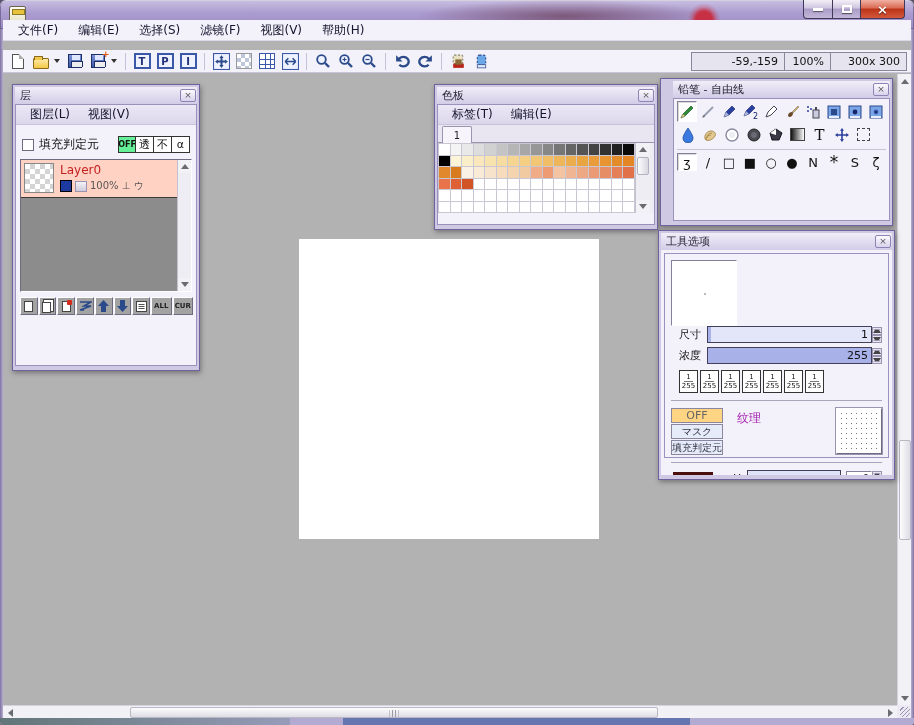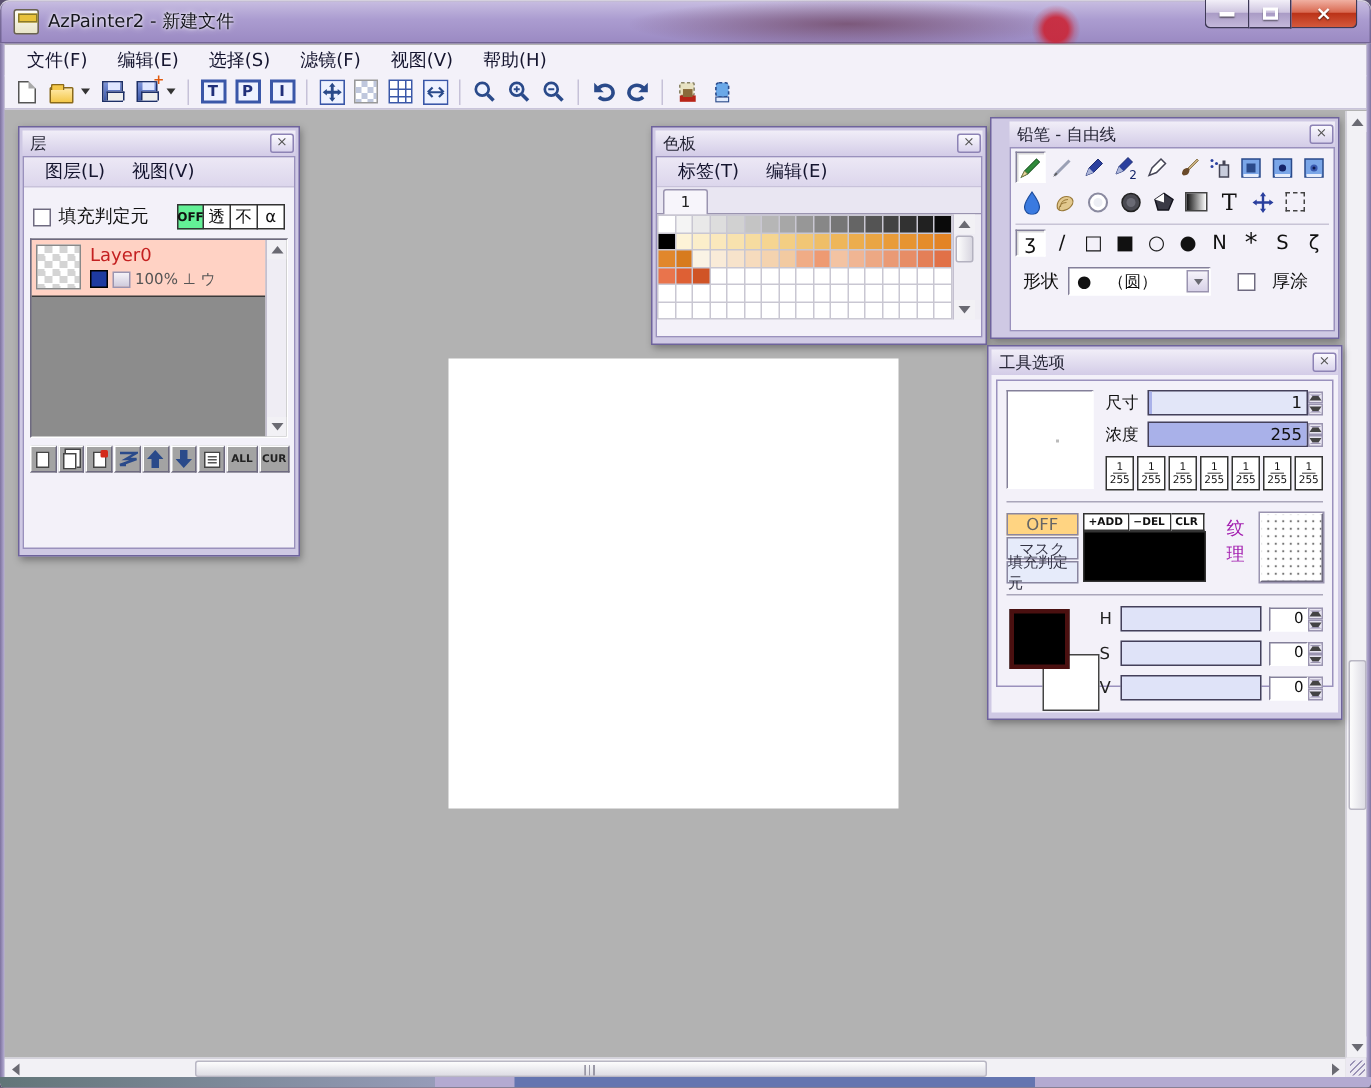--- a/index.html
+++ b/index.html
@@ -28,21 +28,21 @@
     background:linear-gradient(180deg,#f2eff8 0%,#cfc6e0 45%,#aa9cc6 50%,#c4b8da 100%);
     display:flex; align-items:center; justify-content:center; cursor:pointer; }
   .cap-min { width:30px; border-radius:0 0 0 4px; }
   .cap-max { width:28px; border-left:none; }
   .cap-close { width:44px; border-left:none; border-radius:0 0 4px 0;
     background:linear-gradient(180deg,#f0b0a2 0%,#d96a52 45%,#bb3318 50%,#d4593c 100%); }
   .glyph-min { width:10px; height:3px; background:#fff; box-shadow:0 1px 1px rgba(0,0,0,.5); }
   .glyph-max { width:10px; height:8px; border:2px solid #fff; box-shadow:0 1px 1px rgba(0,0,0,.5); }
   .cap-close span { color:#fff; font-size:13px; font-weight:bold; text-shadow:0 1px 1px rgba(0,0,0,.6); line-height:1; }
 
-  .menubar { position:absolute; left:3px; top:30px; width:908px; height:21px;
+  .menubar { position:absolute; left:3px; top:20px; width:908px; height:21px;
     background:#f3f1f9; border-bottom:1px solid #dcd8ea; display:flex; align-items:center; padding-left:5px; }
   .menu-item { padding:2px 10px; color:#14142e; cursor:default; }
 
   .toolbar { position:absolute; left:3px; top:50px; width:908px; height:23px;
     background:#f3f1f9; border-bottom:1px solid #c9c4da; display:flex; align-items:center; padding:0 4px; gap:1px; }
   .tbtn { width:22px; height:20px; display:flex; align-items:center; justify-content:center; cursor:pointer; position:relative; }
   .tbtn svg { display:block; }
   .tsep { width:1px; height:17px; background:#c6c1d8; margin:0 4px; }
   .darr { width:0; height:0; border-left:3px solid transparent; border-right:3px solid transparent; border-top:4px solid #333; margin:0 3px 0 1px; cursor:pointer; }
   .frame-letter { width:17px; height:16px; border:2px solid #3a57a8; background:#eef2ff;
@@ -170,21 +170,21 @@
   .grad-ico { width:15px; height:13px; border:1px solid #444; background:linear-gradient(90deg,#111,#fff); }
   .dotted-ico { width:13px; height:13px; border:1px dashed #444; }
   .pshape-row { display:flex; align-items:center; gap:6px; padding:7px 8px 0; font-size:12px; color:#111; }
   .pshape-select { width:95px; height:19px; background:#fff; border:1px solid; border-color:#84809a #fff #fff #84809a; display:flex; align-items:center; font-size:11px; padding-left:5px; color:#111; }
   .pshape-select .sel-arrow { margin-left:auto; width:15px; height:15px; background:linear-gradient(#f6f4fa,#d8d2e8); border:1px solid #9a94b0; display:flex; align-items:center; justify-content:center; cursor:pointer; }
   .hrline { height:1px; background:#c8c4d6; margin:4px 3px 0; }
 
   
   #tool-options-window { left:658px; top:230px; width:237px; height:250px; }
   .to-panel { margin:3px; border:1px solid #9a91bd; padding:6px 6px 4px; background:#f3f1f9; height:205px; }
-  .to-sec1 { display:flex; }
+  .to-sec1 { display:flex;flex-direction:column; }
   .to-preview { width:66px; height:66px; background:#fff; border:1px solid; border-color:#84809a #fff #fff #84809a; position:relative; }
   .to-preview::after { content:""; position:absolute; left:32px; top:32px; width:2px; height:2px; background:#bbb; }
   .to-right { flex:1; margin-left:8px; }
   .to-srow { display:flex; align-items:center; margin-bottom:4px; }
   .to-srow label { width:28px; font-size:11px; color:#111; }
   .to-srow .slider { flex:1; }
   .preset-row { display:flex; gap:2px; margin-top:6px; }
   .preset { width:19px; height:23px; border:1px solid #333; background:#fff; display:flex; flex-direction:column; align-items:center; justify-content:center; font-size:7px; color:#111; line-height:8px; cursor:pointer; }
   .preset .num { border-bottom:1px solid #777; padding:0 2px; }
   .divider { height:1px; background:#aaa6ba; margin:7px 0; }
@@ -213,21 +213,20 @@
 </style>
 </head>
 <body>
 
 <div class="app">
 
   <div class="titlebar">
     <div class="tb-blob1"></div>
     <div class="tb-blob2"></div>
     <div class="title-icon"></div>
-    <div class="title-text">AzPainter2 - 新建文件</div>
     <div class="caption">
       <div class="cap-btn cap-min">
           <div class="glyph-min"></div>
         </div>
       <div class="cap-btn cap-max">
           <div class="glyph-max"></div>
         </div>
       <div class="cap-btn cap-close">
           <span>×</span>
         </div>
@@ -330,20 +329,25 @@
           <rect x="3" y="2" width="9" height="8" rx="1" fill="#e8e2c2" stroke="#8a8468" stroke-dasharray="2 1.5"></rect>
           <rect x="3" y="10" width="10" height="4" fill="#b82418"></rect>
           <rect x="5" y="6" width="6" height="5" fill="#8a6a3a"></rect>
         </svg>
     </div>
     <div class="tbtn">
       <svg width="17" height="17" viewBox="0 0 16 16">
           <rect x="4" y="2" width="8" height="9" rx="2" fill="#6aa8e8" stroke="#2a4a8a" stroke-dasharray="2 1.5"></rect>
           <rect x="4" y="11" width="8" height="3" fill="#dfeafd" stroke="#2a4a8a" stroke-width="0.7"></rect>
         </svg>
+    </div>
+    <div class="tstatus">
+      <div class="sbox" style="width:94px">-59,-159</div>
+      <div class="sbox" style="width:46px">100%</div>
+      <div class="sbox" style="width:76px">300x 300</div>
     </div>
   </div>
 
   <div class="workspace">
     <div class="canvas"></div>
   </div>
 
   <div class="vscroll">
     <div class="scroll-btn" style="top:0">
         <div class="tri-up"></div>
@@ -734,31 +738,20 @@
         <div class="ibtn ibtn-s">
             <span style="font-size:17px">*</span>
           </div>
         <div class="ibtn ibtn-s">
             <span>S</span>
           </div>
         <div class="ibtn ibtn-s">
             <span>ζ</span>
           </div>
       </div>
-      <div class="pshape-row">
-        <span>形状</span>
-        <div class="pshape-select">
-          <span>●　（圆）</span>
-          <div class="sel-arrow">
-              <div class="tri-down" style="border-left-width:3px;border-right-width:3px;border-top-width:4px"></div>
-            </div>
-        </div>
-        <div class="chk" style="margin-left:12px"></div>
-        <span>厚涂</span>
-      </div>
     </div>
   </div>
 
   <div class="fwin" id="tool-options-window">
     <div class="ftitle">
       <span>工具选项</span>
       <div class="fclose">×</div>
     </div>
     <div class="fbody" style="height:225px;border:none;background:#f3f1f9">
       <div class="to-panel">
@@ -827,28 +820,20 @@
               </div>
           </div>
         </div>
         <div class="divider"></div>
         <div class="to-sec2">
           <div class="mask-stack">
             <div class="mx off">OFF</div>
             <div class="mx">マスク</div>
             <div class="mx">填充判定元</div>
           </div>
-          <div class="maskbox-wrap">
-            <div class="ops-row">
-              <div class="op">+ADD</div>
-              <div class="op">−DEL</div>
-              <div class="op">CLR</div>
-            </div>
-            <div class="black-box"></div>
-          </div>
           <div class="tex-label">纹理</div>
           <div class="tex-box"></div>
         </div>
         <div class="divider"></div>
         <div class="to-sec3">
           <div class="swatches">
             <div class="swatch-black"></div>
             <div class="swatch-white"></div>
           </div>
           <div class="hsv-col">

